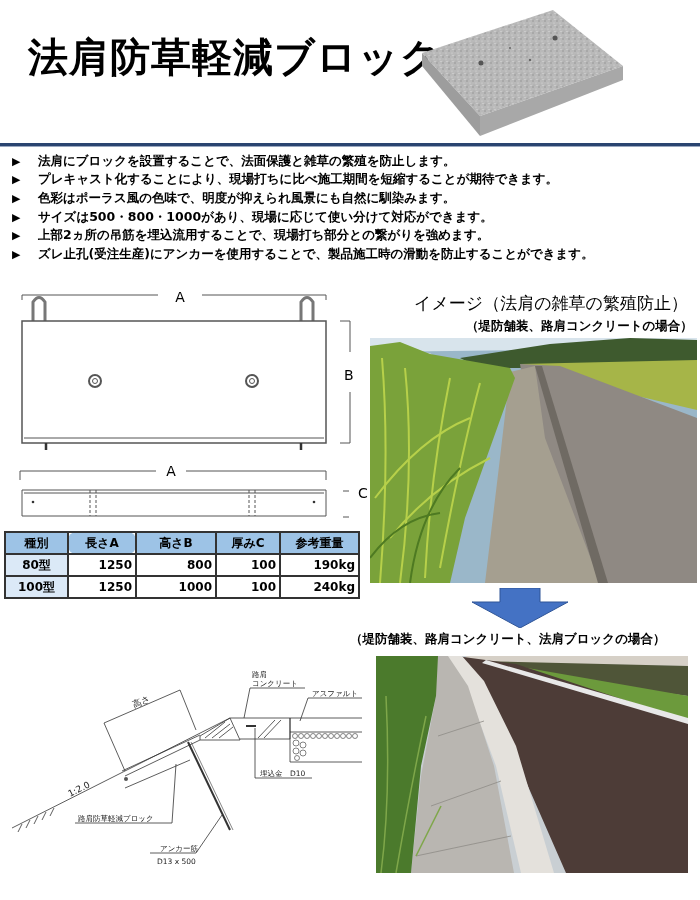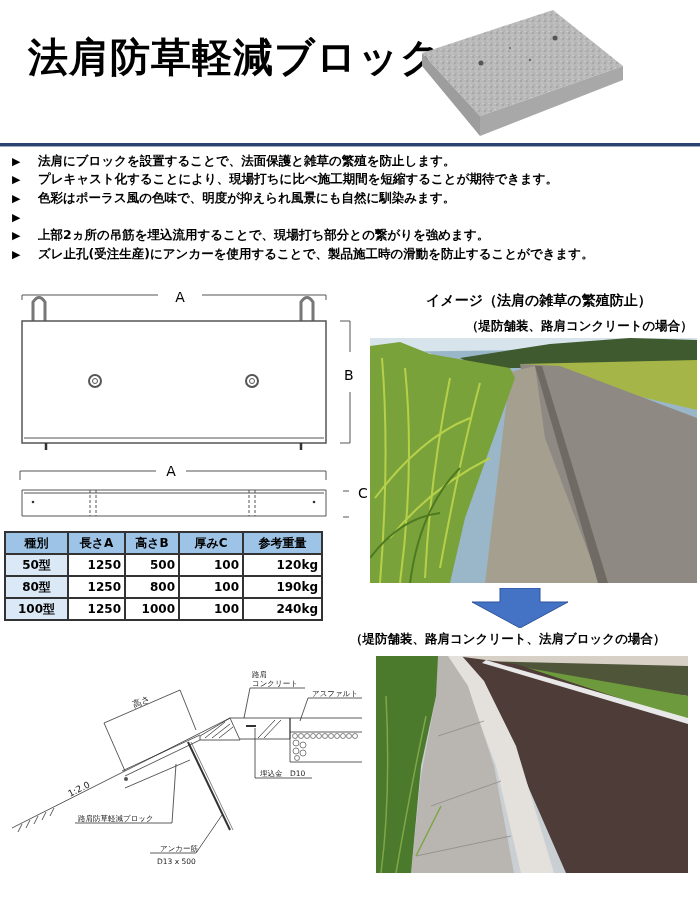--- a/index.html
+++ b/index.html
@@ -31,25 +31,25 @@
     table.spec {
       position: absolute; left: 4px; top: 531px; border-collapse: collapse;
       font-size: 12px; font-weight: bold;
     }
     table.spec td, table.spec th {
       border: 2px solid #333; height: 22px; padding: 0 3px;
     }
     table.spec th { background: #9dc3e6; text-align: center; font-weight: bold; }
     table.spec td.type { background: #dbe9f7; text-align: center; }
     table.spec td.num { text-align: right; background: #fff; }
-    .c1 { width: 63px; } .c2 { width: 57px; } .c3 { width: 54px; } .c4 { width: 64px; } .c5 { width: 79px; }
+    .c1 { width: 63px; } .c2 { width: 68px; border-radius: 8px; } .c3 { width: 80px; } .c4 { width: 64px; } .c5 { width: 79px; }
 
     .section { position: absolute; left: 0; top: 660px; width: 370px; height: 240px; }
 
-    .img-caption1 { position: absolute; left: 426px; top: 292px; font-size: 14px; font-weight: bold; }
+    .img-caption1 { position: absolute; left: 414px; top: 292px; font-size: 17px; font-weight: normal; }
     .img-caption2 { position: absolute; left: 466px; top: 318px; font-size: 12.5px; font-weight: bold; }
     .photo1 { position: absolute; left: 370px; top: 338px; width: 327px; height: 245px; overflow: hidden; }
     .arrow { position: absolute; left: 470px; top: 588px; width: 100px; height: 40px; }
     .img-caption3 { position: absolute; left: 350px; top: 631px; font-size: 12.5px; font-weight: bold; text-align: center; }
     .photo2 { position: absolute; left: 376px; top: 656px; width: 312px; height: 217px; overflow: hidden; }
   </style>
 </head>
 <body>
 
 <div class="title">法肩防草軽減ブロック</div>
@@ -83,20 +83,21 @@
   <li>
       <span class="tri">▶</span>
       <span>プレキャスト化することにより、現場打ちに比べ施工期間を短縮することが期待できます。</span>
     </li>
   <li>
       <span class="tri">▶</span>
       <span>色彩はポーラス風の色味で、明度が抑えられ風景にも自然に馴染みます。</span>
     </li>
   <li>
       <span class="tri">▶</span>
+      <span>サイズは500・800・1000があり、現場に応じて使い分けて対応ができます。</span>
     </li>
   <li>
       <span class="tri">▶</span>
       <span>上部2ヵ所の吊筋を埋込流用することで、現場打ち部分との繋がりを強めます。</span>
     </li>
   <li>
       <span class="tri">▶</span>
       <span>ズレ止孔(受注生産)にアンカーを使用することで、製品施工時の滑動を防止することができます。</span>
     </li>
 </ul>
@@ -146,27 +147,20 @@
 </svg>
 
 <table class="spec">
   <tbody>
       <tr>
     <th class="c1">種別</th>
     <th class="c2">長さA</th>
     <th class="c3">高さB</th>
     <th class="c4">厚みC</th>
     <th class="c5">参考重量</th>
-  </tr>
-  <tr>
-    <td class="type">50型</td>
-    <td class="num">1250</td>
-    <td class="num">500</td>
-    <td class="num">100</td>
-    <td class="num">120kg</td>
   </tr>
   <tr>
     <td class="type">80型</td>
     <td class="num">1250</td>
     <td class="num">800</td>
     <td class="num">100</td>
     <td class="num">190kg</td>
   </tr>
   <tr>
     <td class="type">100型</td>

